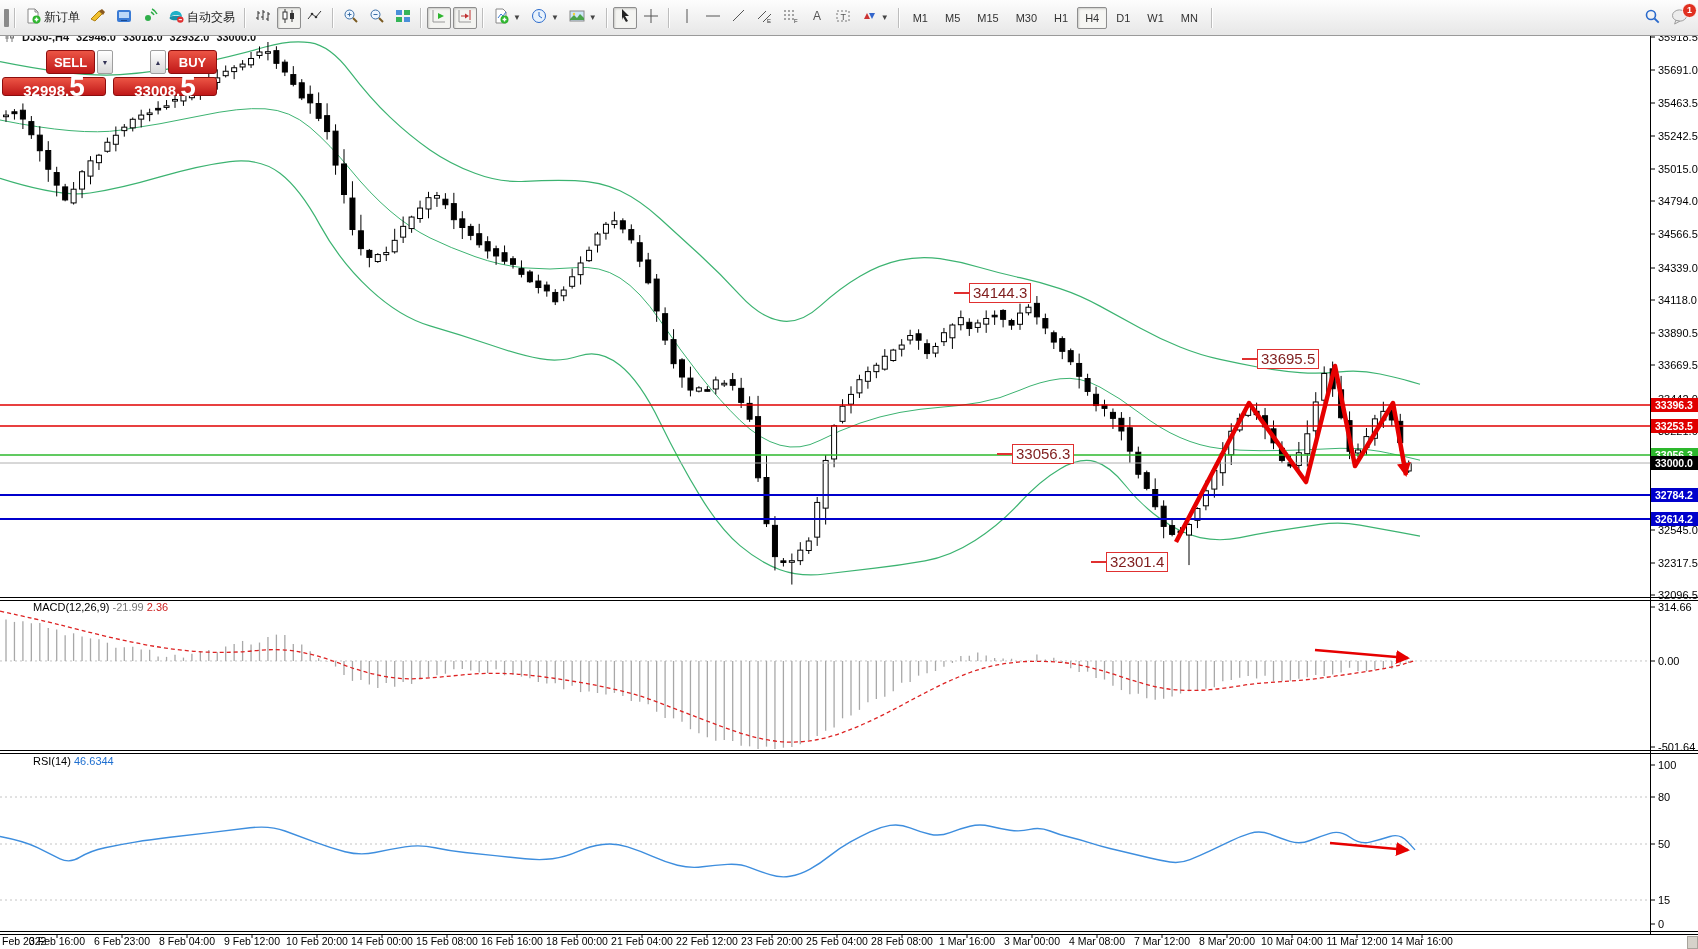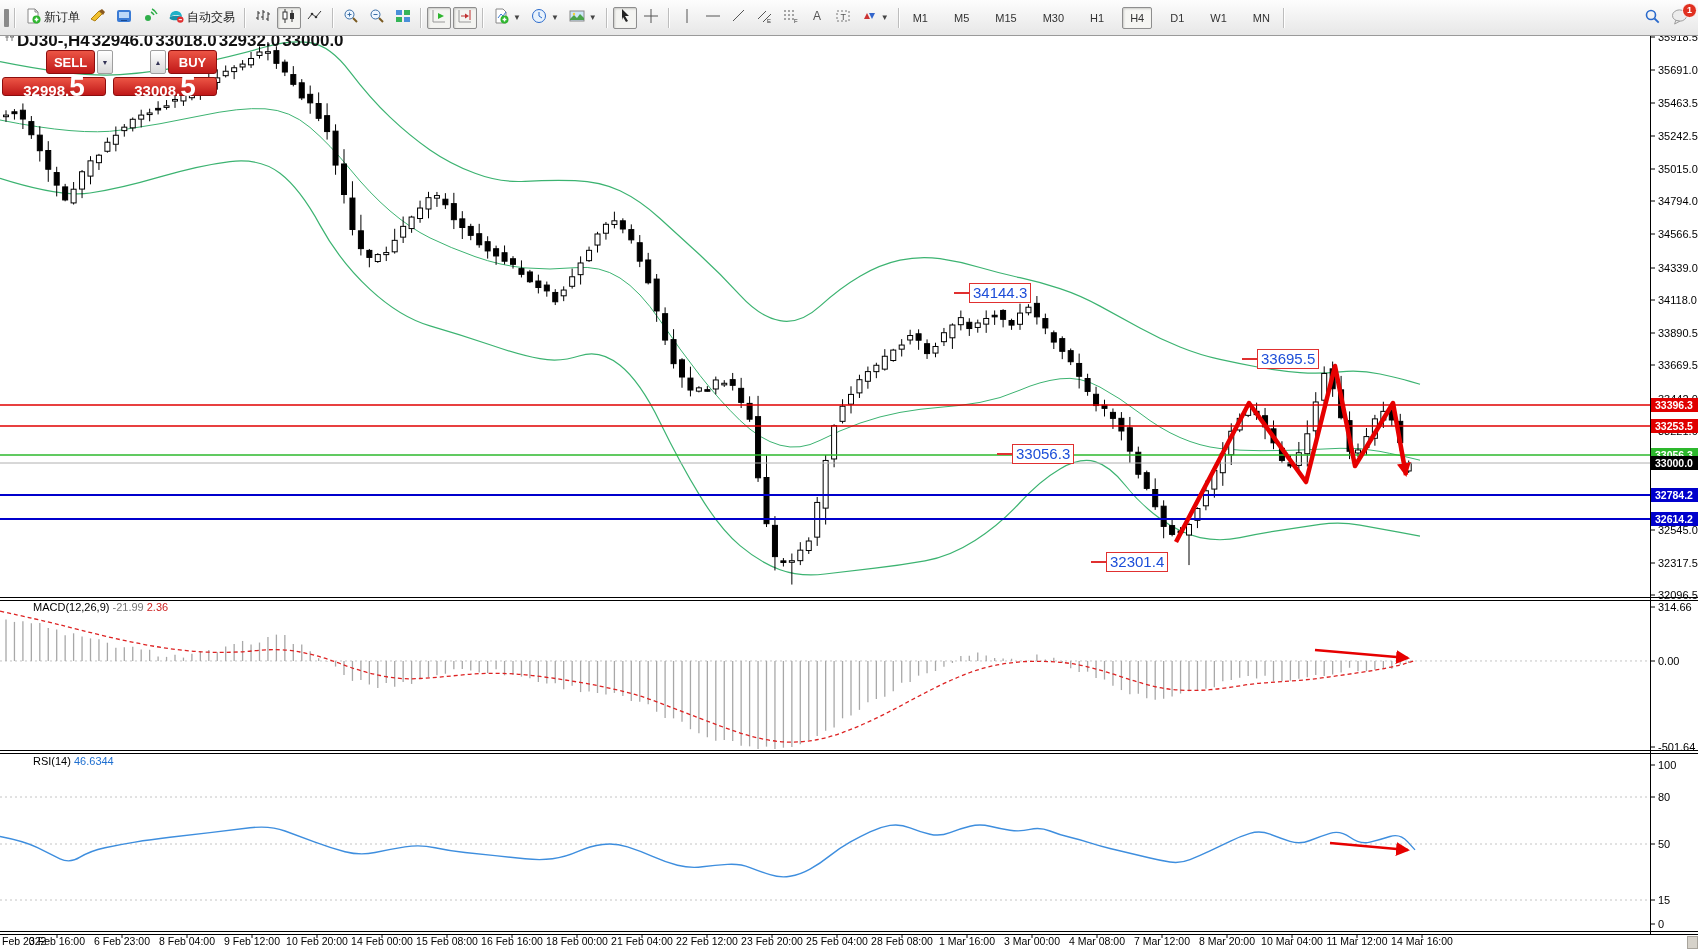--- a/index.html
+++ b/index.html
@@ -19,22 +19,22 @@
     border-radius:2px;display:flex;align-items:center;flex:0 0 auto;}
   .tf-btn.active{border:1px solid #8e8e8e;background:#f6f6f3;box-shadow:inset 1px 1px 2px rgba(0,0,0,.18);}
   .tb-spring{flex:1 1 auto;}
   #partial-icon{width:5px;height:18px;background:#8a8a8a;border-radius:1px;flex:0 0 auto;}
   #chat-badge{position:absolute;right:-4px;top:-5px;width:13px;height:13px;border-radius:50%;
     background:#e03020;color:#fff;font-size:9px;font-weight:bold;display:flex;
     align-items:center;justify-content:center;border:1px solid #fff;}
   
   #chart-svg{position:absolute;left:0;top:0;z-index:10;}
   
-  #symbol-info{position:absolute;left:4px;top:31px;z-index:30;display:flex;align-items:flex-start;
-    font-size:17px;font-weight:bold;color:#111;}
+  #symbol-info{position:absolute;left:4px;top:31px;z-index:30;display:flex;align-items:flex-end;
+    gap:5px;font-size:11px;font-weight:bold;color:#111;}
   #symbol-info span{margin-right:2px;}
   
   #trade-panel{position:absolute;left:2px;top:50px;width:215px;z-index:40;}
   .tp-row1{display:flex;height:24px;gap:2px;padding-left:44px;}
   .redgrad{background:linear-gradient(#ec5545,#c01818);border:1px solid #8c0e0e;color:#fff;}
   .sell-btn,.buy-btn{flex:0 0 47px;display:flex;align-items:center;justify-content:center;
     font-size:13px;font-weight:bold;border-radius:3px;cursor:pointer;}
   .spin{flex:0 0 14px;display:flex;align-items:center;justify-content:center;font-size:7px;
     color:#335;background:linear-gradient(#fff,#d9d9d9);border:1px solid #9f9f9f;border-radius:2px;}
   .vol-input{flex:1 1 auto;min-width:0;border:1px solid #9f9f9f;background:#fff;color:#000;
@@ -44,21 +44,21 @@
   .p-base{font-size:15px;font-weight:bold;margin-top:7px;}
   .p-dot{font-size:15px;font-weight:bold;margin-top:7px;}
   .p-frac{font-size:28px;font-weight:bold;line-height:28px;}
   
   .pane-label{position:absolute;z-index:30;font-size:11px;color:#000;padding-left:30px;}
   .pane-label .v-hist{color:#777;}
   .pane-label .v-sig{color:#cc2222;}
   .pane-label .v-rsi{color:#1e6fd0;}
   
   .price-callout{position:absolute;z-index:42;font-size:15px;line-height:17px;height:18px;
-    color:#1d4ed8;background:#fff;border:1px solid #e03030;padding:0 3px;white-space:nowrap;}
+    color:#7f1d1d;background:#fff;border:1px solid #e03030;padding:0 3px;white-space:nowrap;}
   .price-callout::before{content:"";position:absolute;left:-16px;top:8px;width:15px;height:0;
     border-top:2px solid #e03030;}
   #corner-box{position:absolute;left:1687px;top:936px;width:11px;height:13px;
     background:#d6d2ca;border:1px solid #a8a49c;box-sizing:border-box;z-index:20;}
 </style>
 </head>
 <body>
 
 <div id="app">
 
@@ -244,21 +244,21 @@
     </div>
     <div class="tb-btn">
       <span><svg width="16" height="16" viewBox="0 0 16 16">
             <path d="M3 11l3-6 3 6z" fill="#c33"></path>
             <path d="M8 5l3 6 3-6z" fill="#36c"></path>
           </svg></span>
       <span class="tb-caret">▼</span>
     </div>
     <div class="tb-sep"></div>
 
-    <div id="tf-group" style="display:flex;align-items:center;gap:10px;">
+    <div id="tf-group" style="display:flex;align-items:center;gap:1px;">
         <div class="tf-btn">M1</div>
         <div class="tf-btn">M5</div>
         <div class="tf-btn">M15</div>
         <div class="tf-btn">M30</div>
         <div class="tf-btn">H1</div>
         <div class="tf-btn active">H4</div>
         <div class="tf-btn">D1</div>
         <div class="tf-btn">W1</div>
         <div class="tf-btn">MN</div>
       </div>

